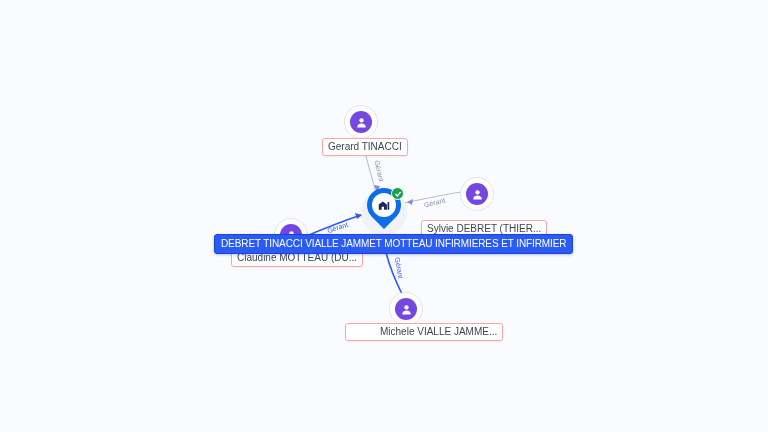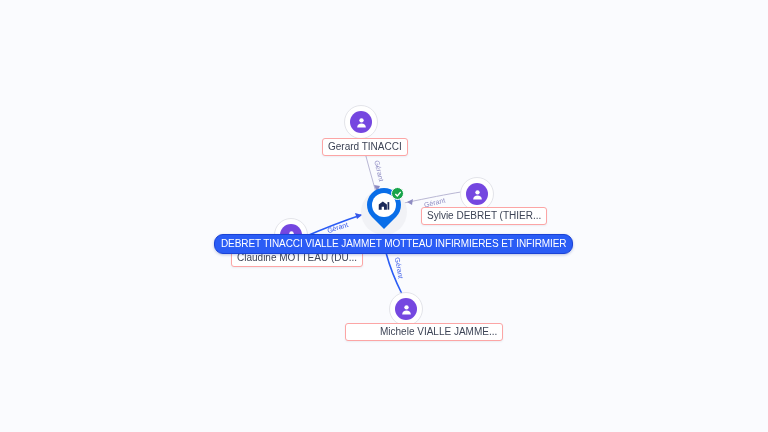--- a/index.html
+++ b/index.html
@@ -221,21 +221,21 @@
       <div class="verified-badge">
         <svg width="8" height="8" viewBox="0 0 24 24" fill="none" stroke="#ffffff" stroke-width="4" stroke-linecap="round" stroke-linejoin="round">
           <polyline points="5,13 10,18 19,7"></polyline>
         </svg>
       </div>
     </div>
   </div>
 
   <div class="node-label" style="left:322px; top:138px;">Gerard TINACCI</div>
 
-  <div class="node-label" style="left:421px; top:207px;">Sylvie DEBRET (THIER...</div>
+  <div class="node-label" style="left:421px; top:220px;">Sylvie DEBRET (THIER...</div>
 
   <div class="node-label" style="left:231px; top:249px;text-align:right;">Claudine MOTTEAU (DU...</div>
 
   <div class="node-label" style="left:345px; top:323px;padding-left:34px;">Michele VIALLE JAMME...</div>
 
-  <div class="node-label selected" style="left:214px; top:234px;border-radius:9px;">DEBRET TINACCI VIALLE JAMMET MOTTEAU INFIRMIERES ET INFIRMIER</div>
+  <div class="node-label selected" style="left:214px; top:234px;">DEBRET TINACCI VIALLE JAMMET MOTTEAU INFIRMIERES ET INFIRMIER</div>
 
 </div>
 
 </body></html>

